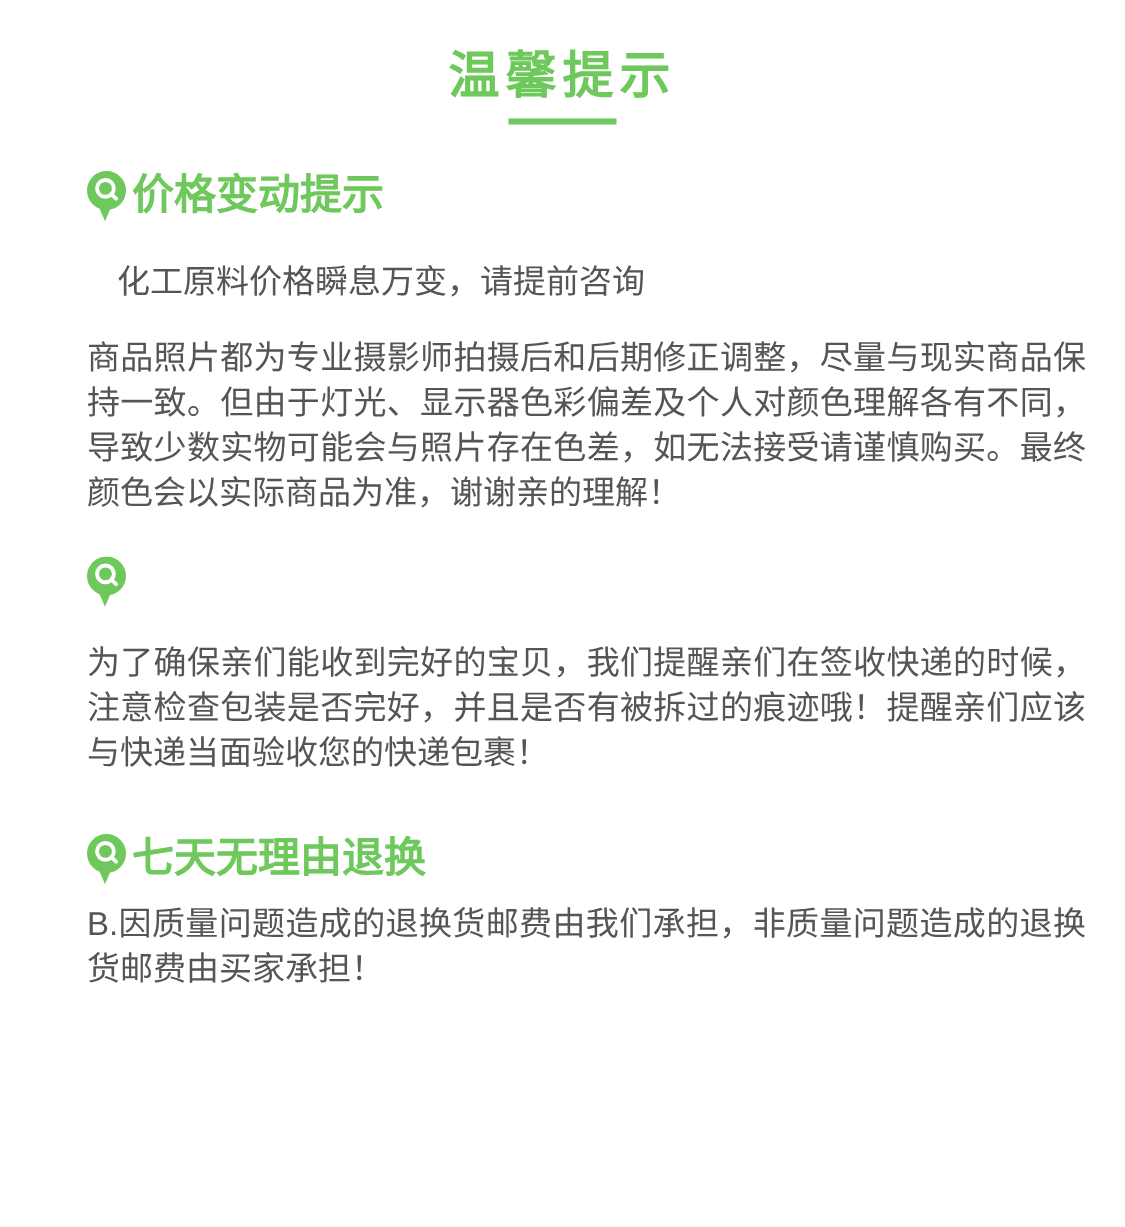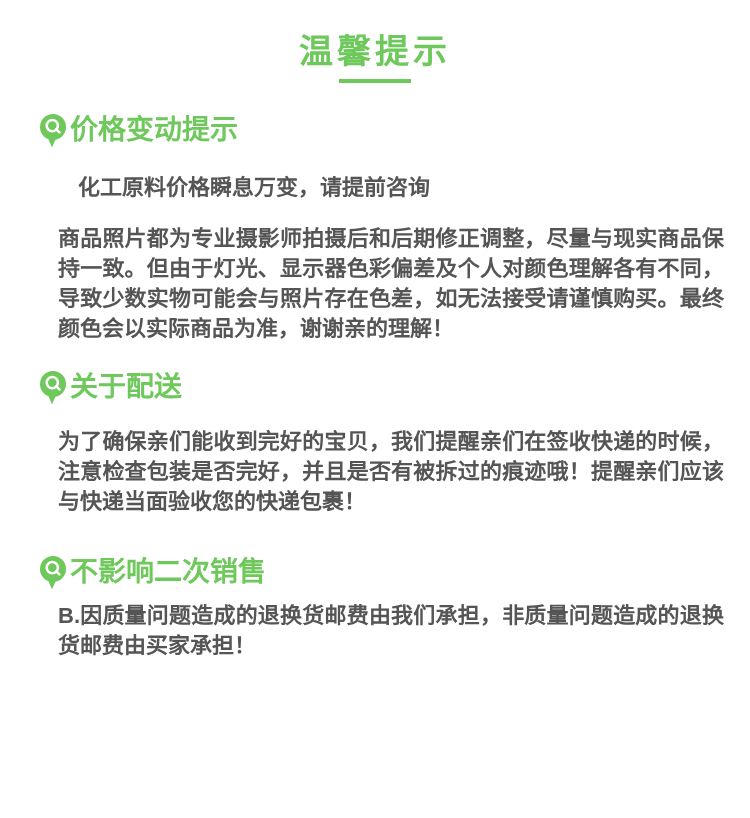--- a/index.html
+++ b/index.html
@@ -31,21 +31,21 @@
   }
   .title-underline {
     width: 72px;
     height: 4px;
     background: var(--accent);
     margin: 9px auto 0 auto;
   }
   .section-header {
     display: flex;
     align-items: flex-start;
-    padding-left: 40px;
+    padding-left: 58px;
   }
   .section-header .pin-icon {
     width: 26px;
     height: 34px;
     flex: 0 0 26px;
     color: var(--accent);
     margin-right: 4px;
     margin-top: 1px;
   }
   .section-heading {
@@ -54,21 +54,20 @@
     font-weight: bold;
     color: var(--accent);
   }
   .section-body {
     padding-left: 58px;
     padding-right: 26px;
     color: var(--text);
     font-size: 22px;
     line-height: 30px;
     text-align: justify;
-    font-weight: bold;
   }
   .section-body p + p { margin-top: 11px; }
   .section-body.indent { padding-left: 78px; text-align: left; }
 
   
   .sec-price   { margin-top: 30px; }
   .sec-price   .section-body { margin-top: 25px; }
   .sec-color   { margin-top: 21px; }
   .sec-color   .section-body { }
   .sec-ship    { margin-top: 26px; }
@@ -106,35 +105,34 @@
   </div>
 
   <div class="section sec-ship">
     <div class="section-header">
       <svg class="pin-icon" viewBox="0 0 26 34" aria-hidden="true">
         <circle cx="13" cy="13" r="13" fill="currentColor"></circle>
         <path d="M7.5 23 L12 33.5 L16.5 23 Z" fill="currentColor"></path>
         <circle cx="12.3" cy="11.6" r="5.6" fill="none" stroke="#ffffff" stroke-width="2.6"></circle>
         <line x1="16.2" y1="15.4" x2="19.4" y2="18.4" stroke="#ffffff" stroke-width="2.6" stroke-linecap="round"></line>
       </svg>
-      <span class="section-heading">关于配送</span>
     </div>
     <div class="section-body">
       <p>为了确保亲们能收到完好的宝贝，我们提醒亲们在签收快递的时候，注意检查包装是否完好，并且是否有被拆过的痕迹哦！提醒亲们应该与快递当面验收您的快递包裹！</p>
     </div>
   </div>
 
   <div class="section sec-return">
     <div class="section-header">
       <svg class="pin-icon" viewBox="0 0 26 34" aria-hidden="true">
         <circle cx="13" cy="13" r="13" fill="currentColor"></circle>
         <path d="M7.5 23 L12 33.5 L16.5 23 Z" fill="currentColor"></path>
         <circle cx="12.3" cy="11.6" r="5.6" fill="none" stroke="#ffffff" stroke-width="2.6"></circle>
         <line x1="16.2" y1="15.4" x2="19.4" y2="18.4" stroke="#ffffff" stroke-width="2.6" stroke-linecap="round"></line>
       </svg>
-      <span class="section-heading">不影响二次销售</span>
+      <span class="section-heading">七天无理由退换</span>
     </div>
     <div class="section-body">
       <p>B.因质量问题造成的退换货邮费由我们承担，非质量问题造成的退换货邮费由买家承担！</p>
     </div>
   </div>
 
 </div>
 
 </body></html>

